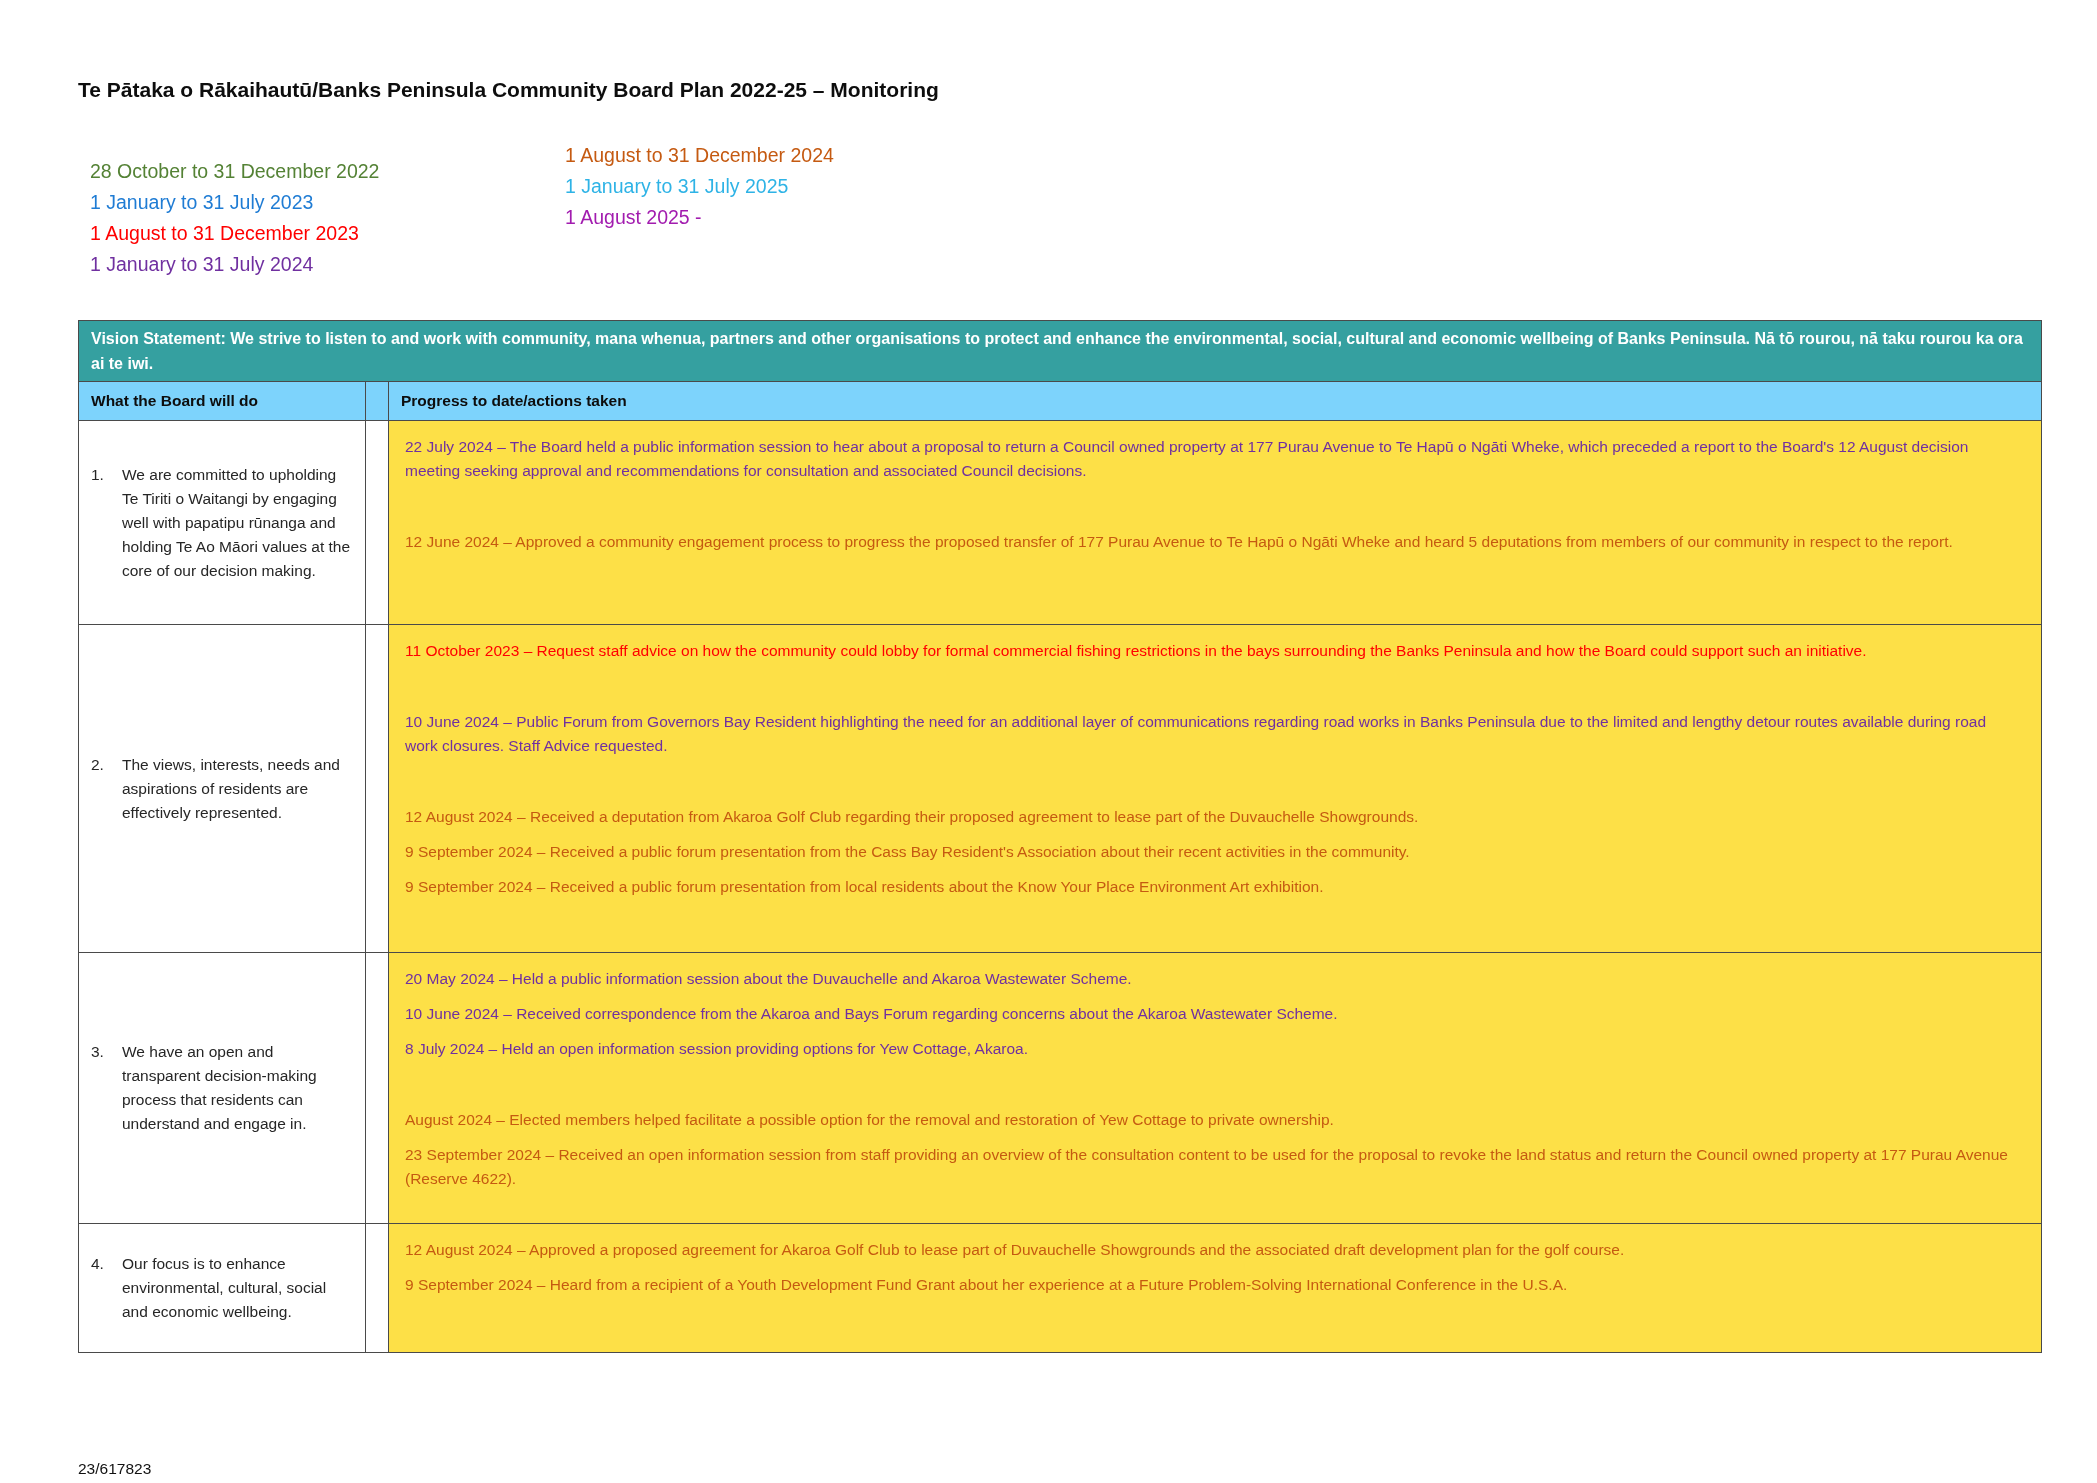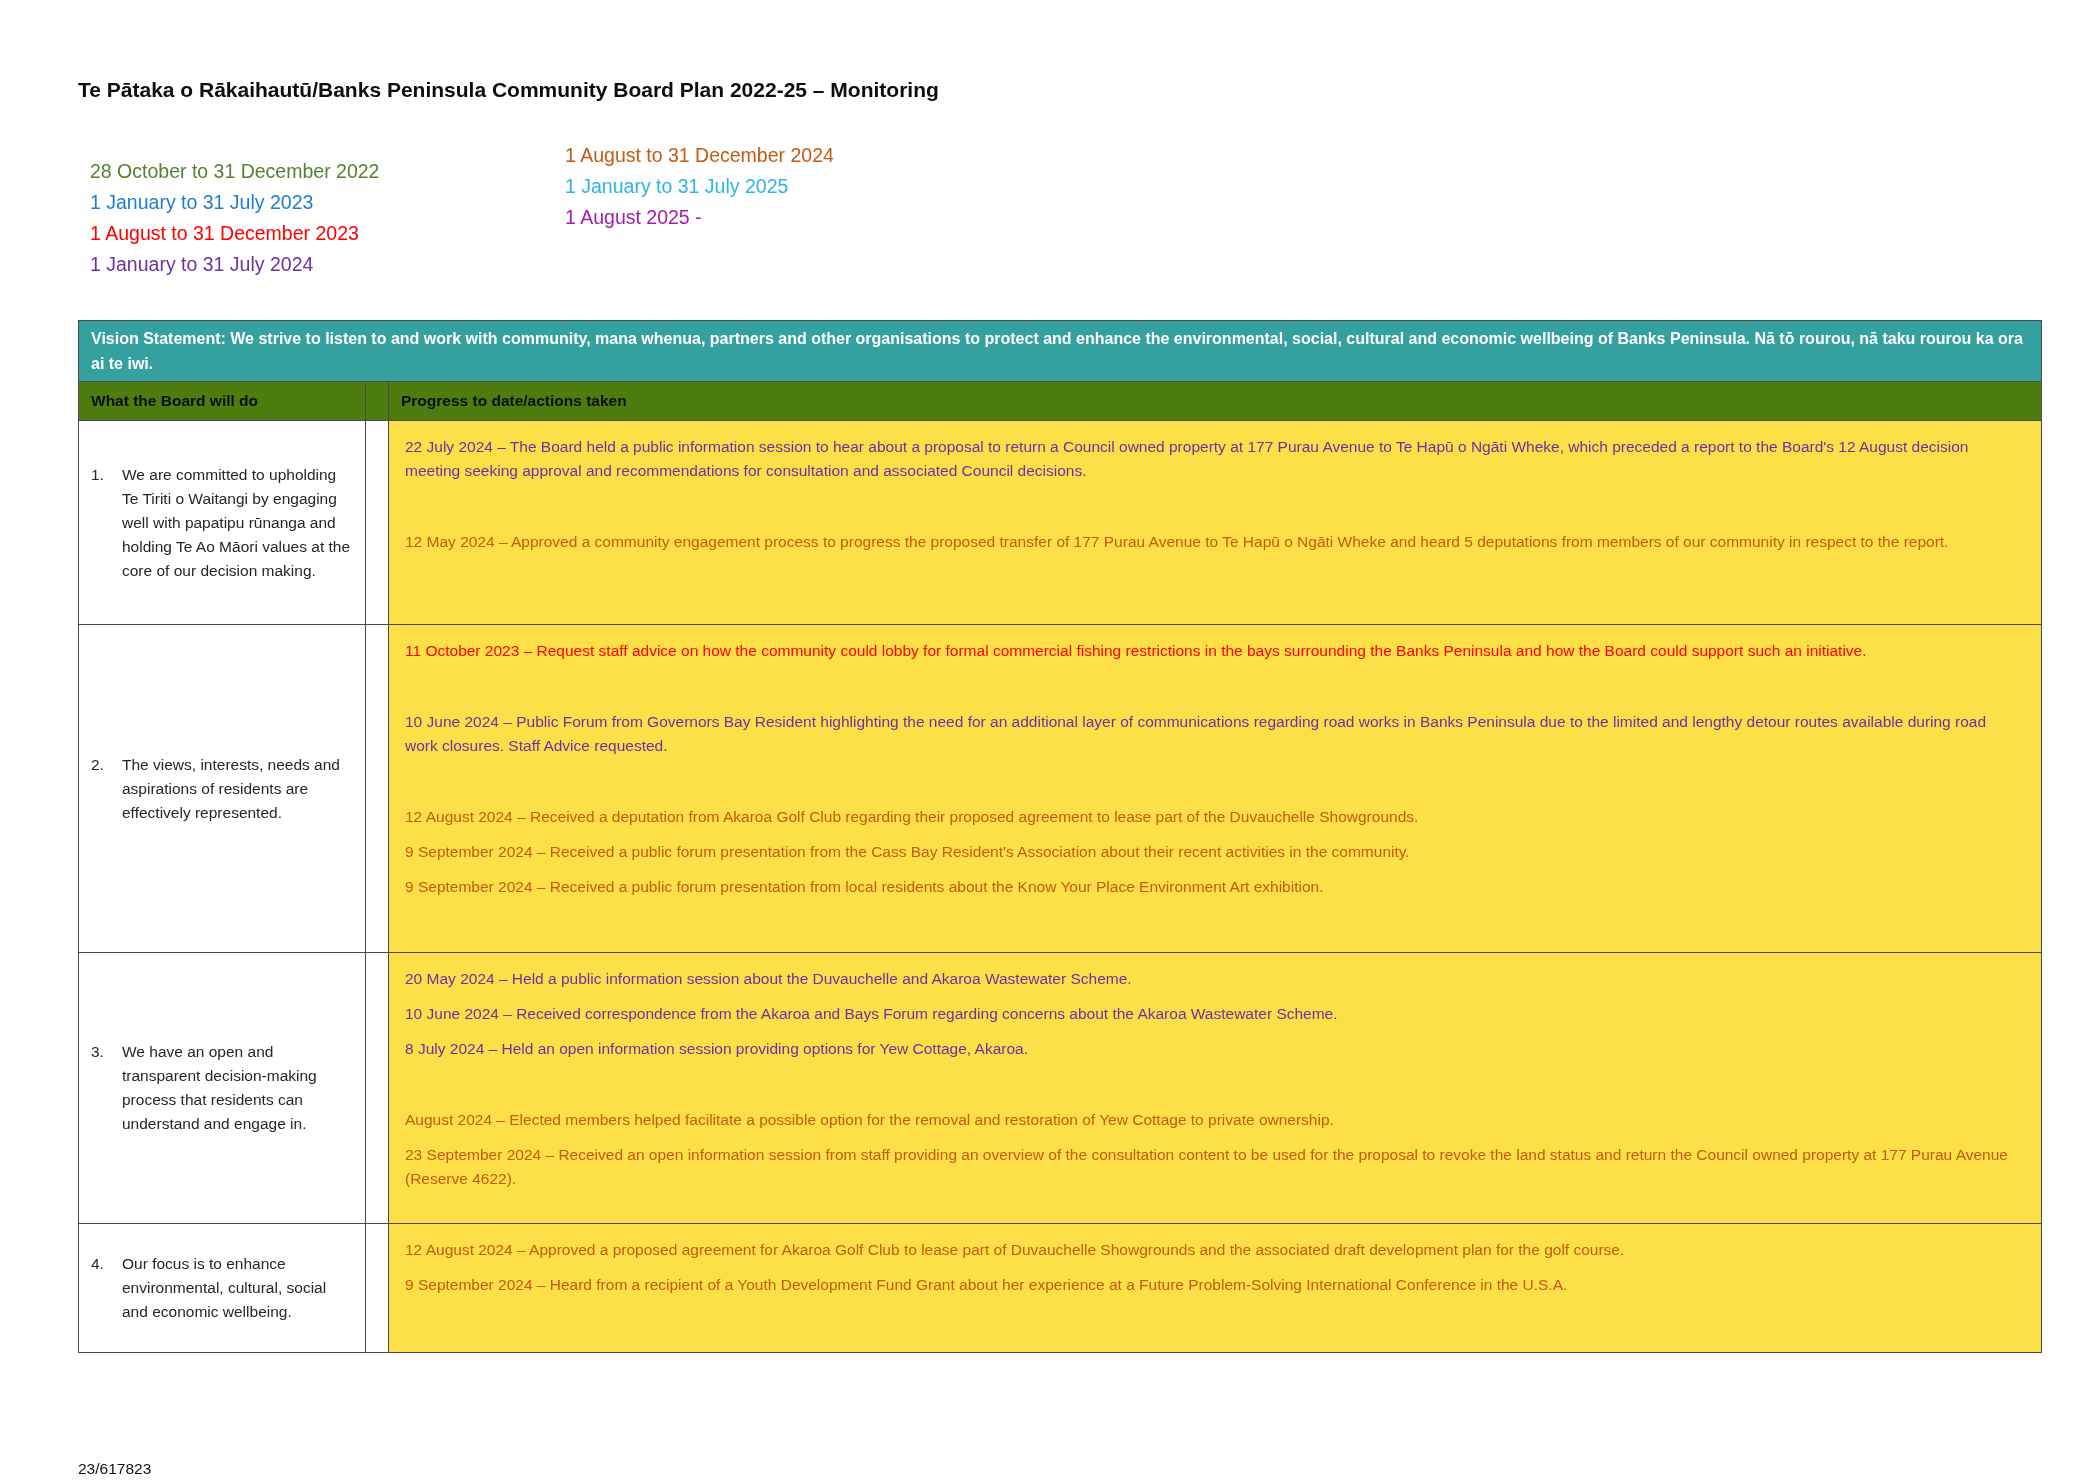--- a/index.html
+++ b/index.html
@@ -32,21 +32,21 @@
 
   tr.vision-row td {
     background: #35a0a0;
     color: #ffffff;
     font-weight: bold;
     font-size: 16px;
     line-height: 25px;
     padding: 5px 12px;
   }
   tr.header-row td {
-    background: #4d7c0f;
+    background: #7dd3fc;
     font-weight: bold;
     font-size: 15.5px;
     padding: 10px 12px;
     height: 18px;
     color: #0d0d0d;
   }
 
   td.goal-cell {
     vertical-align: middle;
     padding: 10px 10px 10px 12px;
@@ -119,21 +119,21 @@
         <tr>
           <td class="goal-cell">
             <div class="goal-inner">
               <div class="goal-num">1.</div>
               <div class="goal-text">We are committed to upholding Te Tiriti o Waitangi by engaging well with papatipu rūnanga and holding Te Ao Māori values at the core of our decision making.</div>
             </div>
           </td>
           <td class="spacer-cell"></td>
           <td class="progress-cell">
             <p class="entry" style="color: rgb(112, 48, 160);">22 July 2024 – The Board held a public information session to hear about a proposal to return a Council owned property at 177 Purau Avenue to Te Hapū o Ngāti Wheke, which preceded a report to the Board's 12 August decision meeting seeking approval and recommendations for consultation and associated Council decisions.</p>
-            <p class="entry gap" style="color: rgb(197, 90, 17);">12 May 2024 – Approved a community engagement process to progress the proposed transfer of 177 Purau Avenue to Te Hapū o Ngāti Wheke and heard 5 deputations from members of our community in respect to the report.</p>
+            <p class="entry gap" style="color: rgb(197, 90, 17);">12 June 2024 – Approved a community engagement process to progress the proposed transfer of 177 Purau Avenue to Te Hapū o Ngāti Wheke and heard 5 deputations from members of our community in respect to the report.</p>
           </td>
         </tr>
         <tr>
           <td class="goal-cell">
             <div class="goal-inner">
               <div class="goal-num">2.</div>
               <div class="goal-text">The views, interests, needs and aspirations of residents are effectively represented.</div>
             </div>
           </td>
           <td class="spacer-cell"></td>

